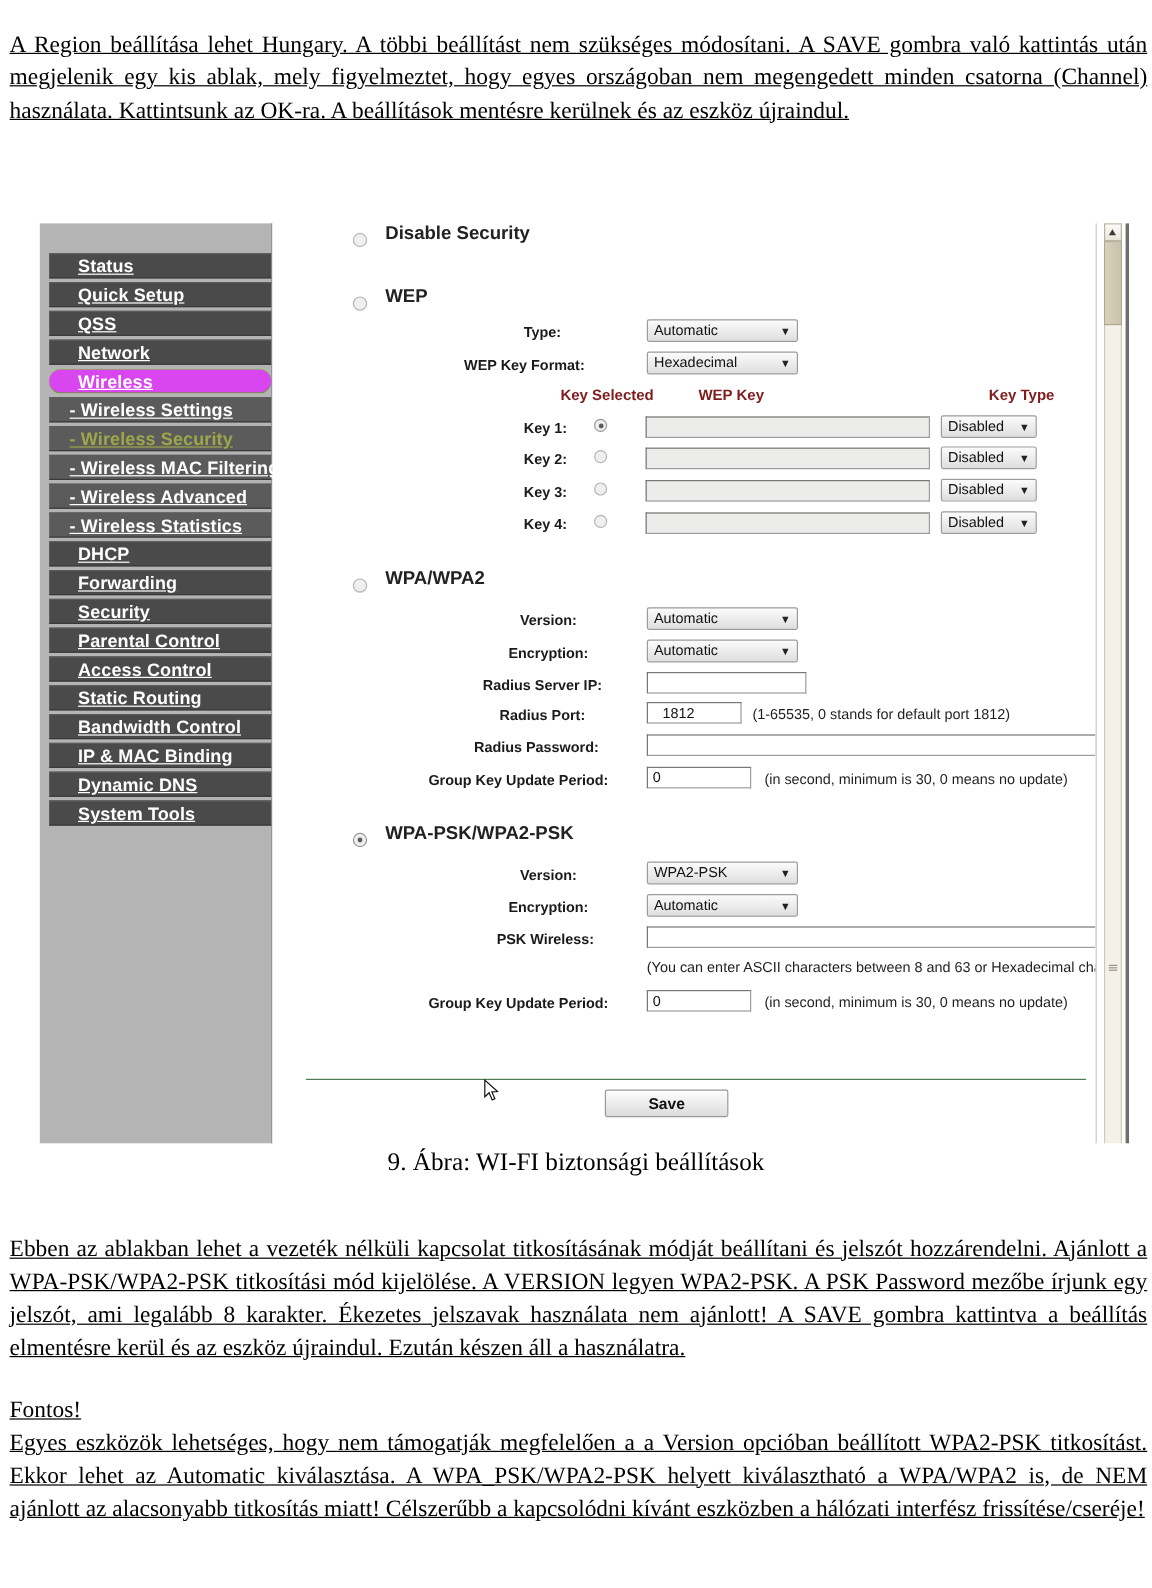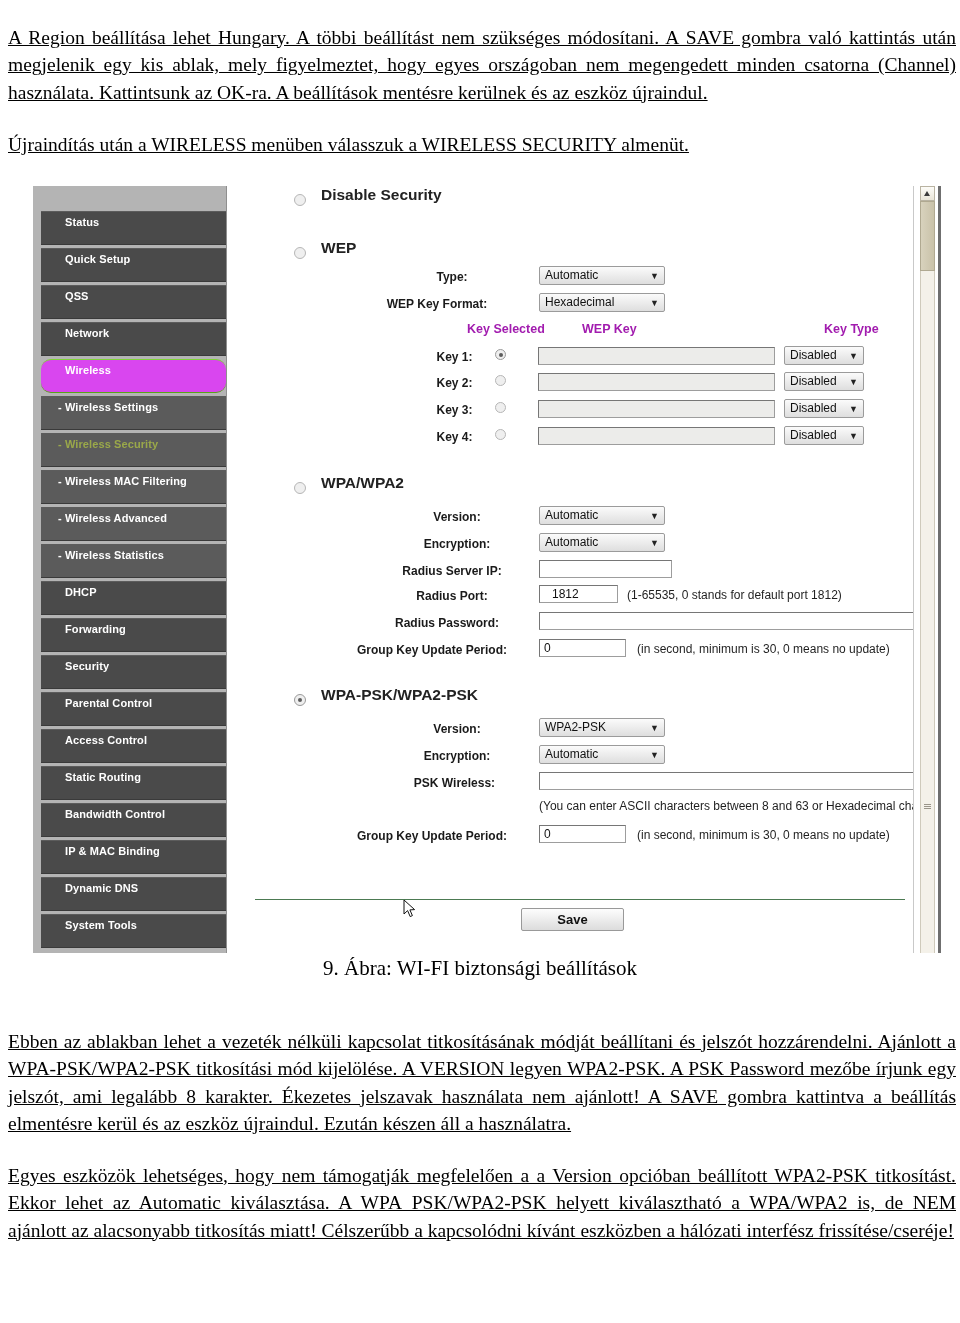--- a/index.html
+++ b/index.html
@@ -68,34 +68,35 @@
     border-right: 1px solid #8f8f8f;
     box-sizing: border-box;
   }
   #router-sidebar .menu-wrap {
     position: absolute;
     left: 8px;
     top: 25px;
     width: 185px;
   }
   .menu-item {
-    height: 34px;
+    height: 21px;
     line-height: 21px;
     background: #4a4a4a;
     color: #ffffff;
     font-family: "Liberation Sans", sans-serif;
-    font-size: 11px;
+    font-size: 15px;
     font-weight: bold;
     padding-left: 24px;
     margin-bottom: 3px;
     box-sizing: border-box;
     border-top: 1px solid #5c5c5c;
     border-bottom: 1px solid #3a3a3a;
     white-space: nowrap;
     letter-spacing: .1px;
+    text-decoration: underline;
   }
   .menu-item.sub {
     padding-left: 17px;
     background: #5b5b5b;
   }
   .menu-item.active-green {
     background: #d946ef;
     color: #ffffff;
     border-top: 1px solid #7fd236;
     border-bottom: 1px solid #59a318;
@@ -162,21 +163,21 @@
     font-weight: bold;
     color: #1a1a1a;
     text-align: center;
     white-space: nowrap;
   }
   .col-head {
     position: absolute;
     font-family: "Liberation Sans", sans-serif;
     font-size: 12.5px;
     font-weight: bold;
-    color: #a21caf;
+    color: #7f1d1d;
     white-space: nowrap;
     padding-left: 44px;
   }
   .hint {
     position: absolute;
     font-family: "Liberation Sans", sans-serif;
     font-size: 12px;
     color: #1f1f1f;
     white-space: nowrap;
   }
@@ -348,21 +349,20 @@
   #outro-para-2 {
     margin-top: 24px;
   }
   #fontos-label { display: block; }
 </style>
 </head>
 <body>
 
 <div id="intro-block">
   <p class="doc-para" id="intro-para-1">A Region beállítása lehet Hungary. A többi beállítást nem szükséges módosítani. A SAVE gombra való kattintás után megjelenik egy kis ablak, mely figyelmeztet, hogy egyes országoban nem megengedett minden csatorna (Channel) használata. Kattintsunk az OK-ra. A beállítások mentésre kerülnek és az eszköz újraindul.</p>
-  <p class="doc-para" id="intro-para-2">Újraindítás után a WIRELESS menüben válasszuk a WIRELESS SECURITY almenüt.</p>
 </div>
 
 <div id="router-figure">
   <div id="router-ui">
 
     <div id="router-sidebar">
       <div class="menu-wrap">
         <div class="menu-item">Status</div>
         <div class="menu-item">Quick Setup</div>
         <div class="menu-item">QSS</div>
@@ -488,21 +488,21 @@
 
       <span class="fld-label" style="left:155px; top:590px; width:145px;">PSK Wireless:</span>
       <span class="textbox" style="left:312px; top:586px; width:375px;"></span>
       <span class="hint" style="left:312px; top:613px;">(You can enter ASCII characters between 8 and 63 or Hexadecimal charact</span>
 
       <span class="fld-label" style="left:110px; top:643px; width:190px;">Group Key Update Period:</span>
       <span class="textbox" style="left:312px; top:639px; width:87px;">0</span>
       <span class="hint" style="left:410px; top:642px;">(in second, minimum is 30, 0 means no update)</span>
 
       <div class="hr-green" style="left:28px; top:713px; width:650px;"></div>
-      <div class="save-btn" style="left:294px; top:722px;">Save</div>
+      <div class="save-btn" style="left:277px; top:722px;">Save</div>
 
       <svg id="mouse-cursor" style="left:176px; top:713px;" viewBox="0 0 14 20">
         <polygon points="1,1 1,15 4.6,11.6 7.2,17.6 9.4,16.6 6.9,10.9 11.6,10.6" fill="#ffffff" stroke="#111111" stroke-width="1"></polygon>
       </svg>
     </div>
 
     <div id="router-scrollbar">
       <div id="sb-track"></div>
       <div id="sb-up">
         <span class="arrow"></span>
@@ -517,15 +517,16 @@
     </div>
 
   </div>
 </div>
 
 <div id="figure-caption">9. Ábra: WI-FI biztonsági beállítások</div>
 
 <div id="outro-block">
   <p class="doc-para" id="outro-para-1">Ebben az ablakban lehet a vezeték nélküli kapcsolat titkosításának módját beállítani és jelszót hozzárendelni. Ajánlott a WPA-PSK/WPA2-PSK titkosítási mód kijelölése. A VERSION legyen WPA2-PSK. A PSK Password mezőbe írjunk egy jelszót, ami legalább 8 karakter. Ékezetes jelszavak használata nem ajánlott! A SAVE gombra kattintva a beállítás elmentésre kerül és az eszköz újraindul. Ezután készen áll a használatra.</p>
   <div class="doc-para" id="outro-para-2">
+    <span id="fontos-label">Fontos!</span>
     <span>Egyes eszközök lehetséges, hogy nem támogatják megfelelően a a Version opcióban beállított WPA2-PSK titkosítást. Ekkor lehet az Automatic kiválasztása. A WPA_PSK/WPA2-PSK helyett kiválasztható a WPA/WPA2 is, de NEM ajánlott az alacsonyabb titkosítás miatt! Célszerűbb a kapcsolódni kívánt eszközben a hálózati interfész frissítése/cseréje!</span>
   </div>
 </div>
 
 </body></html>

